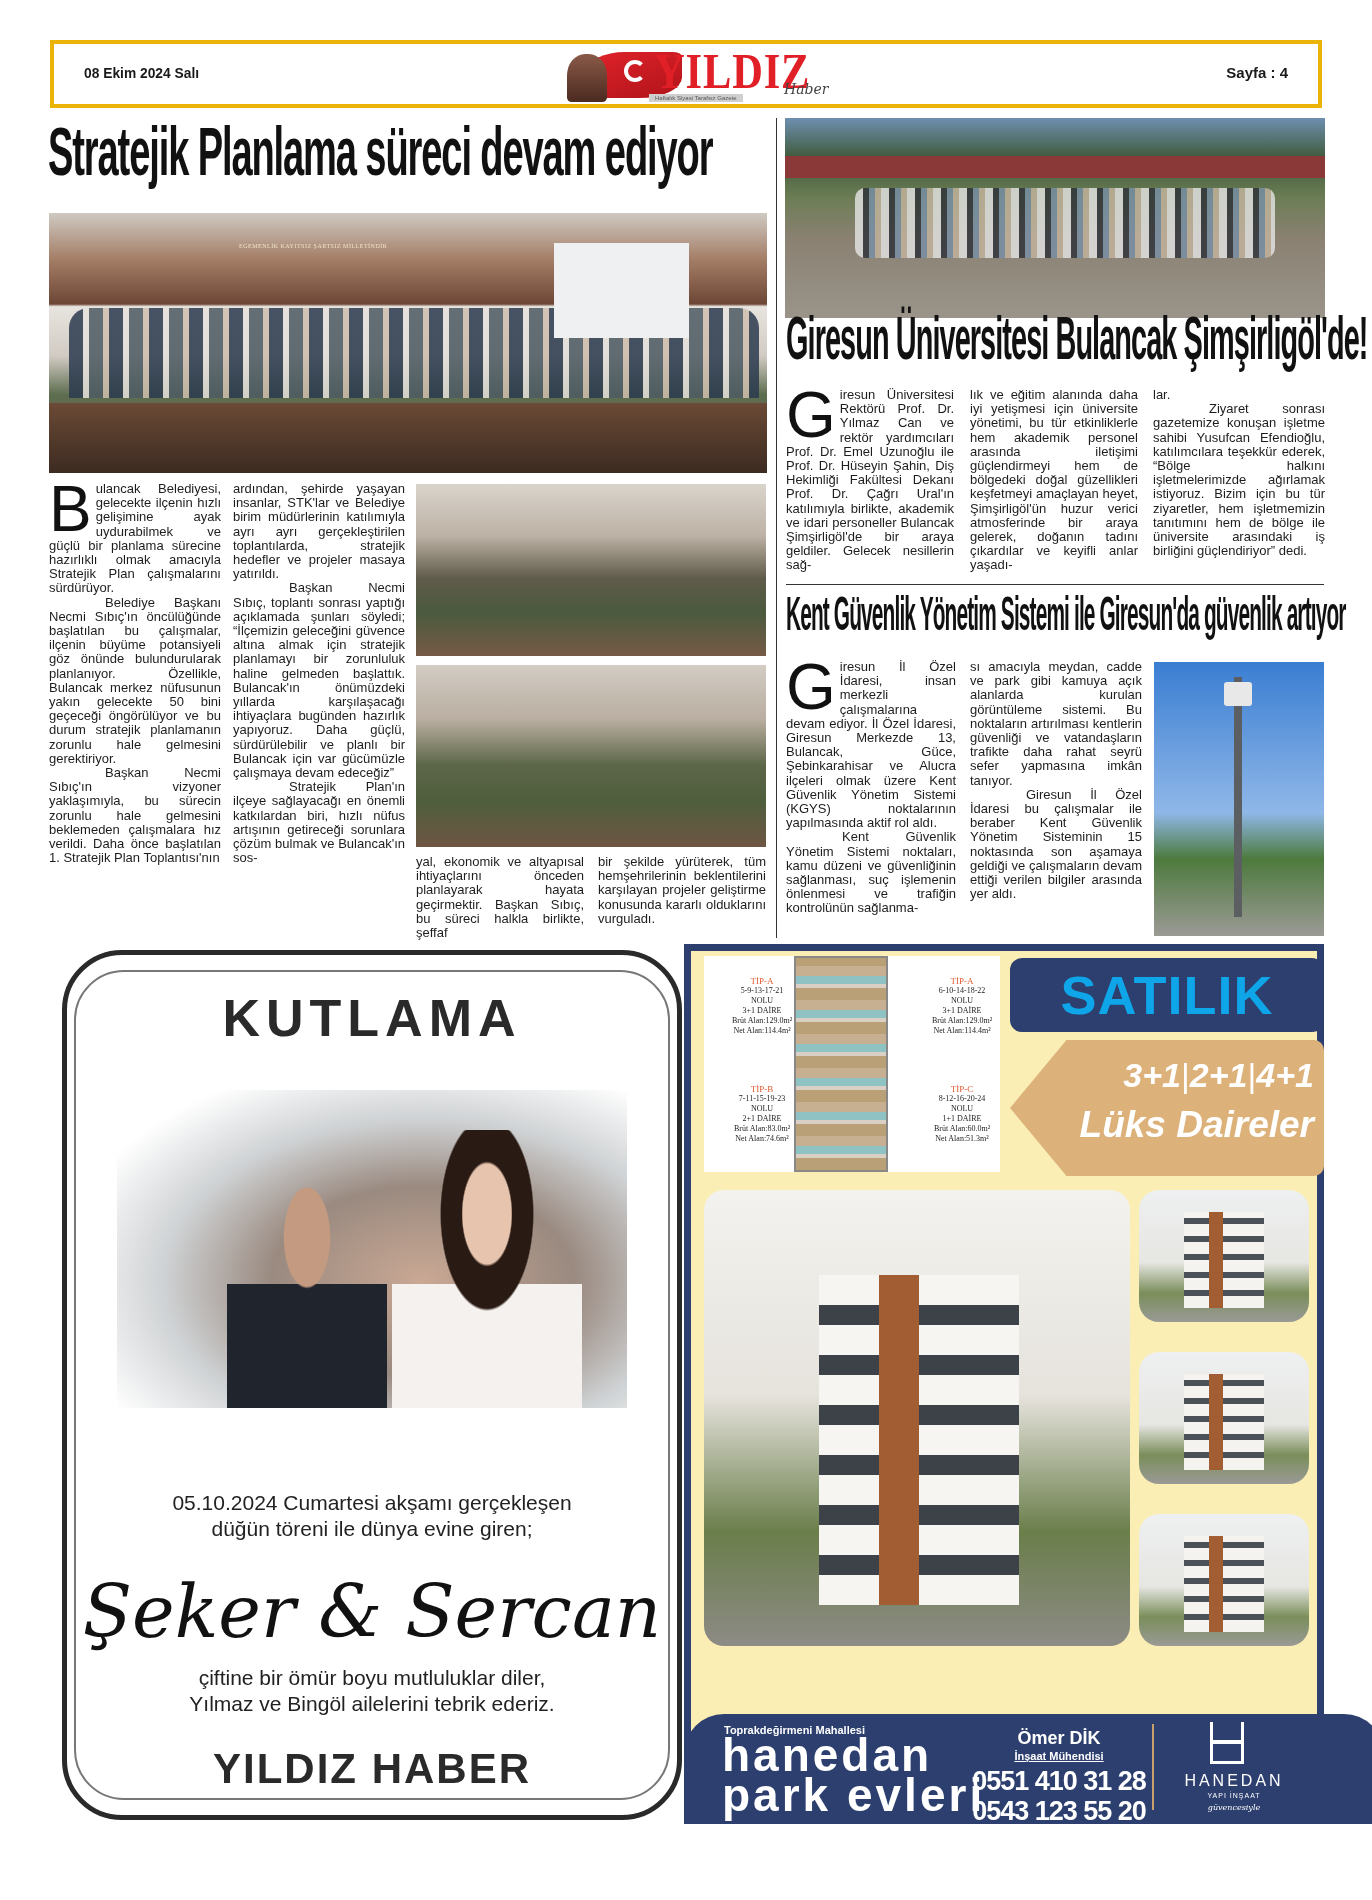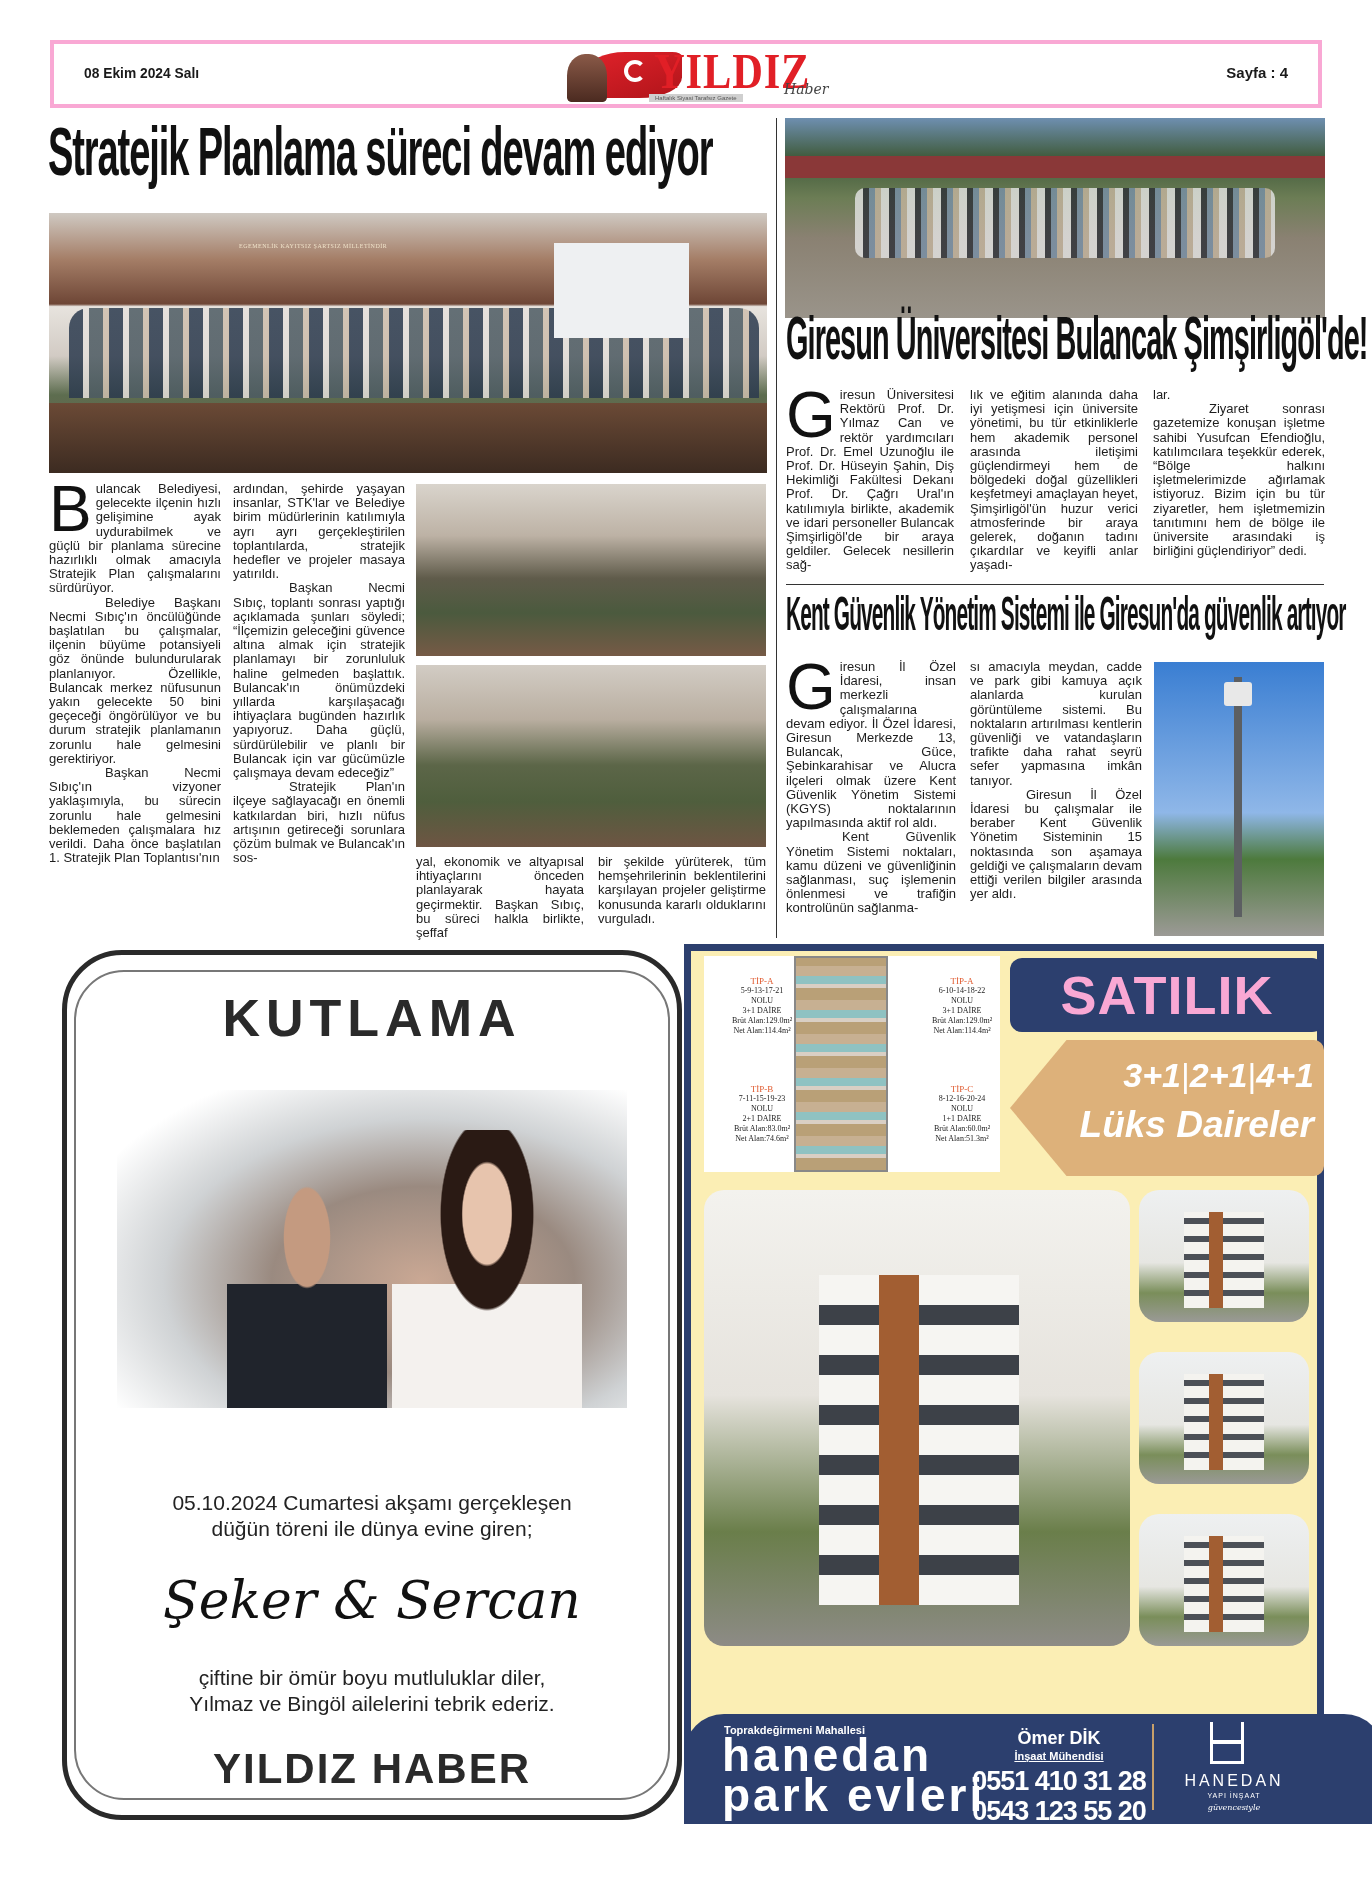--- a/index.html
+++ b/index.html
@@ -1,21 +1,21 @@
 <!DOCTYPE html>
 <html><head>
 <meta charset="utf-8">
 <style>
   * { box-sizing: border-box; margin: 0; padding: 0; }
   html, body { width: 1372px; height: 1900px; background: #ffffff; overflow: hidden; }
   body { position: relative; font-family: "Liberation Sans", sans-serif; color: #1a1a1a; }
   .abs { position: absolute; }
 
   
-  #header { left: 50px; top: 40px; width: 1272px; height: 68px; border: 4px solid #f9a8d4; background: #fff; }
+  #header { left: 50px; top: 40px; width: 1272px; height: 68px; border: 4px solid #eab308; background: #fff; }
   #date { left: 30px; top: 20px; font-size: 15px; font-weight: bold; font-family: "Liberation Sans", sans-serif; transform: scaleX(0.92); transform-origin: left; }
   #page-num { right: 30px; top: 20px; font-size: 15px; font-weight: bold; }
   #logo { left: 505px; top: 2px; width: 300px; height: 60px; }
   #logo .flag { left: 28px; top: 6px; width: 95px; height: 46px; background: linear-gradient(160deg,#e0222a,#b0141a); border-radius: 40% 10% 45% 20%; }
   #logo .portrait { left: 8px; top: 8px; width: 40px; height: 48px; background: linear-gradient(180deg,#8a5a48,#4b2a20); border-radius: 45% 45% 10% 10%; }
   #logo .crescent { left: 65px; top: 14px; width: 22px; height: 22px; border-radius: 50%; border: 4px solid #fff; border-right-color: transparent; }
   #logo .title { left: 95px; top: -4px; font-family: "Liberation Serif", serif; font-weight: bold; font-size: 50px; color: #e11f26; letter-spacing: 1px; transform: scaleX(0.85); transform-origin: left; }
   #logo .sub { left: 90px; top: 48px; font-size: 6px; background: #cfcfcf; color: #555; padding: 1px 6px; }
   #logo .script { left: 225px; top: 35px; font-family: "DejaVu Serif", serif; font-style: italic; font-size: 14px; color: #444; }
 
@@ -60,32 +60,32 @@
 
   
   #kutlama { left: 62px; top: 950px; width: 620px; height: 870px; }
   #kutlama .outer { left: 0; top: 0; width: 620px; height: 870px; border: 5px solid #2a2a2a; border-radius: 60px; }
   #kutlama .inner { left: 12px; top: 20px; width: 596px; height: 830px; border: 2px solid #777; border-radius: 50px; }
   #kutlama .title { left: 0; top: 38px; width: 620px; text-align: center; font-size: 52px; font-weight: bold; letter-spacing: 6px; color: #2a2a2a; }
   #kutlama .photo { left: 55px; top: 140px; width: 510px; height: 318px; background: radial-gradient(ellipse at 60% 60%,#caa894 0%,#9a8a80 35%,#cfd2d4 60%,#ffffff 85%); }
   #kutlama .groom { left: 110px; top: 90px; width: 160px; height: 230px; background: radial-gradient(ellipse at 50% 25%,#c49a80 0 20%,transparent 21%), linear-gradient(180deg,transparent 0 45%,#20242c 45%); border-radius: 40% 40% 0 0; }
   #kutlama .bride { left: 275px; top: 40px; width: 190px; height: 280px; background: radial-gradient(ellipse at 50% 30%,#e7c4ad 0 18%,#2a1a14 19% 34%,transparent 35%), linear-gradient(180deg,transparent 0 55%,#f4f1ee 55%); border-radius: 40% 40% 0 0; }
   #kutlama .line1 { left: 0; top: 540px; width: 620px; text-align: center; font-size: 21px; line-height: 26px; color: #222; }
-  #kutlama .names { left: 0; top: 620px; width: 620px; text-align: center; font-family: "DejaVu Serif", serif; font-style: italic; font-size: 52px; color: #111; }
+  #kutlama .names { left: 0; top: 620px; width: 620px; text-align: center; font-family: "DejaVu Serif", serif; font-style: italic; font-size: 72px; color: #111; }
   #kutlama .line2 { left: 0; top: 715px; width: 620px; text-align: center; font-size: 21px; line-height: 26px; color: #222; }
   #kutlama .sign { left: 0; top: 795px; width: 620px; text-align: center; font-size: 42px; font-weight: bold; letter-spacing: 2px; color: #2a2a2a; }
 
   
   #ad { left: 684px; top: 944px; width: 640px; height: 880px; background: #2c3f6e; }
   #ad .cream { left: 7px; top: 7px; width: 626px; height: 860px; background: #fbeeb4; }
   #ad .plan { left: 20px; top: 12px; width: 296px; height: 216px; background: #ffffff; }
   #ad .plan .bld { left: 90px; top: 0; width: 94px; height: 216px; background: repeating-linear-gradient(0deg,#b9a077 0 12px,#d9cfc4 12px 16px,#8fc2c2 16px 24px,#c7b092 24px 34px); border: 2px solid #888; }
   #ad .plan .t { font-family: "Liberation Serif", serif; font-size: 8px; line-height: 10px; text-align: center; color: #222; width: 90px; padding-left: 26px; }
   #ad .plan .t b { color: #e05a2f; font-weight: normal; display: block; font-size: 9px; }
-  #ad .satilik { left: 326px; top: 14px; width: 314px; height: 74px; background: #2c3f6e; border-radius: 12px; color: #f9a8d4; font-size: 54px; font-weight: bold; text-align: center; line-height: 74px; letter-spacing: 1px; }
+  #ad .satilik { left: 326px; top: 14px; width: 314px; height: 74px; background: #2c3f6e; border-radius: 12px; color: #0ea5e9; font-size: 54px; font-weight: bold; text-align: center; line-height: 74px; letter-spacing: 1px; }
   #ad .arrow { left: 326px; top: 96px; width: 314px; height: 136px; background: #ddb17a; clip-path: polygon(18% 0,100% 0,100% 100%,18% 100%,0 50%); border-radius: 10px; }
   #ad .types { left: 380px; top: 112px; width: 250px; text-align: right; color: #fff; font-style: italic; font-weight: bold; font-size: 34px; }
   #ad .lux { left: 380px; top: 160px; width: 250px; text-align: right; color: #fff; font-style: italic; font-weight: bold; font-size: 37px; }
   #ad .render-main { left: 20px; top: 246px; width: 426px; height: 456px; background: linear-gradient(180deg,#f3f2ee 0%,#e6e3dd 45%,#6a7e4a 75%,#8d8b86 100%); border-radius: 20px; overflow: hidden; }
   #ad .render-main .bldg { left: 115px; top: 85px; width: 200px; height: 330px; background: repeating-linear-gradient(0deg,#f6f5f2 0 30px,#3d4148 30px 50px); }
   #ad .render-main .wood { left: 175px; top: 85px; width: 40px; height: 330px; background: #a25e32; }
   .thumb { width: 170px; height: 132px; border-radius: 20px; background: linear-gradient(180deg,#eef0f1 0%,#e6e6e2 55%,#7a8e5a 78%,#9a9a96 100%); overflow: hidden; }
   .thumb .b { left: 45px; top: 22px; width: 80px; height: 96px; background: repeating-linear-gradient(0deg,#f4f3ef 0 12px,#4c5057 12px 18px); }
   .thumb .w { left: 70px; top: 22px; width: 14px; height: 96px; background: #a25e32; }
   #ad .th1 { left: 455px; top: 246px; }

